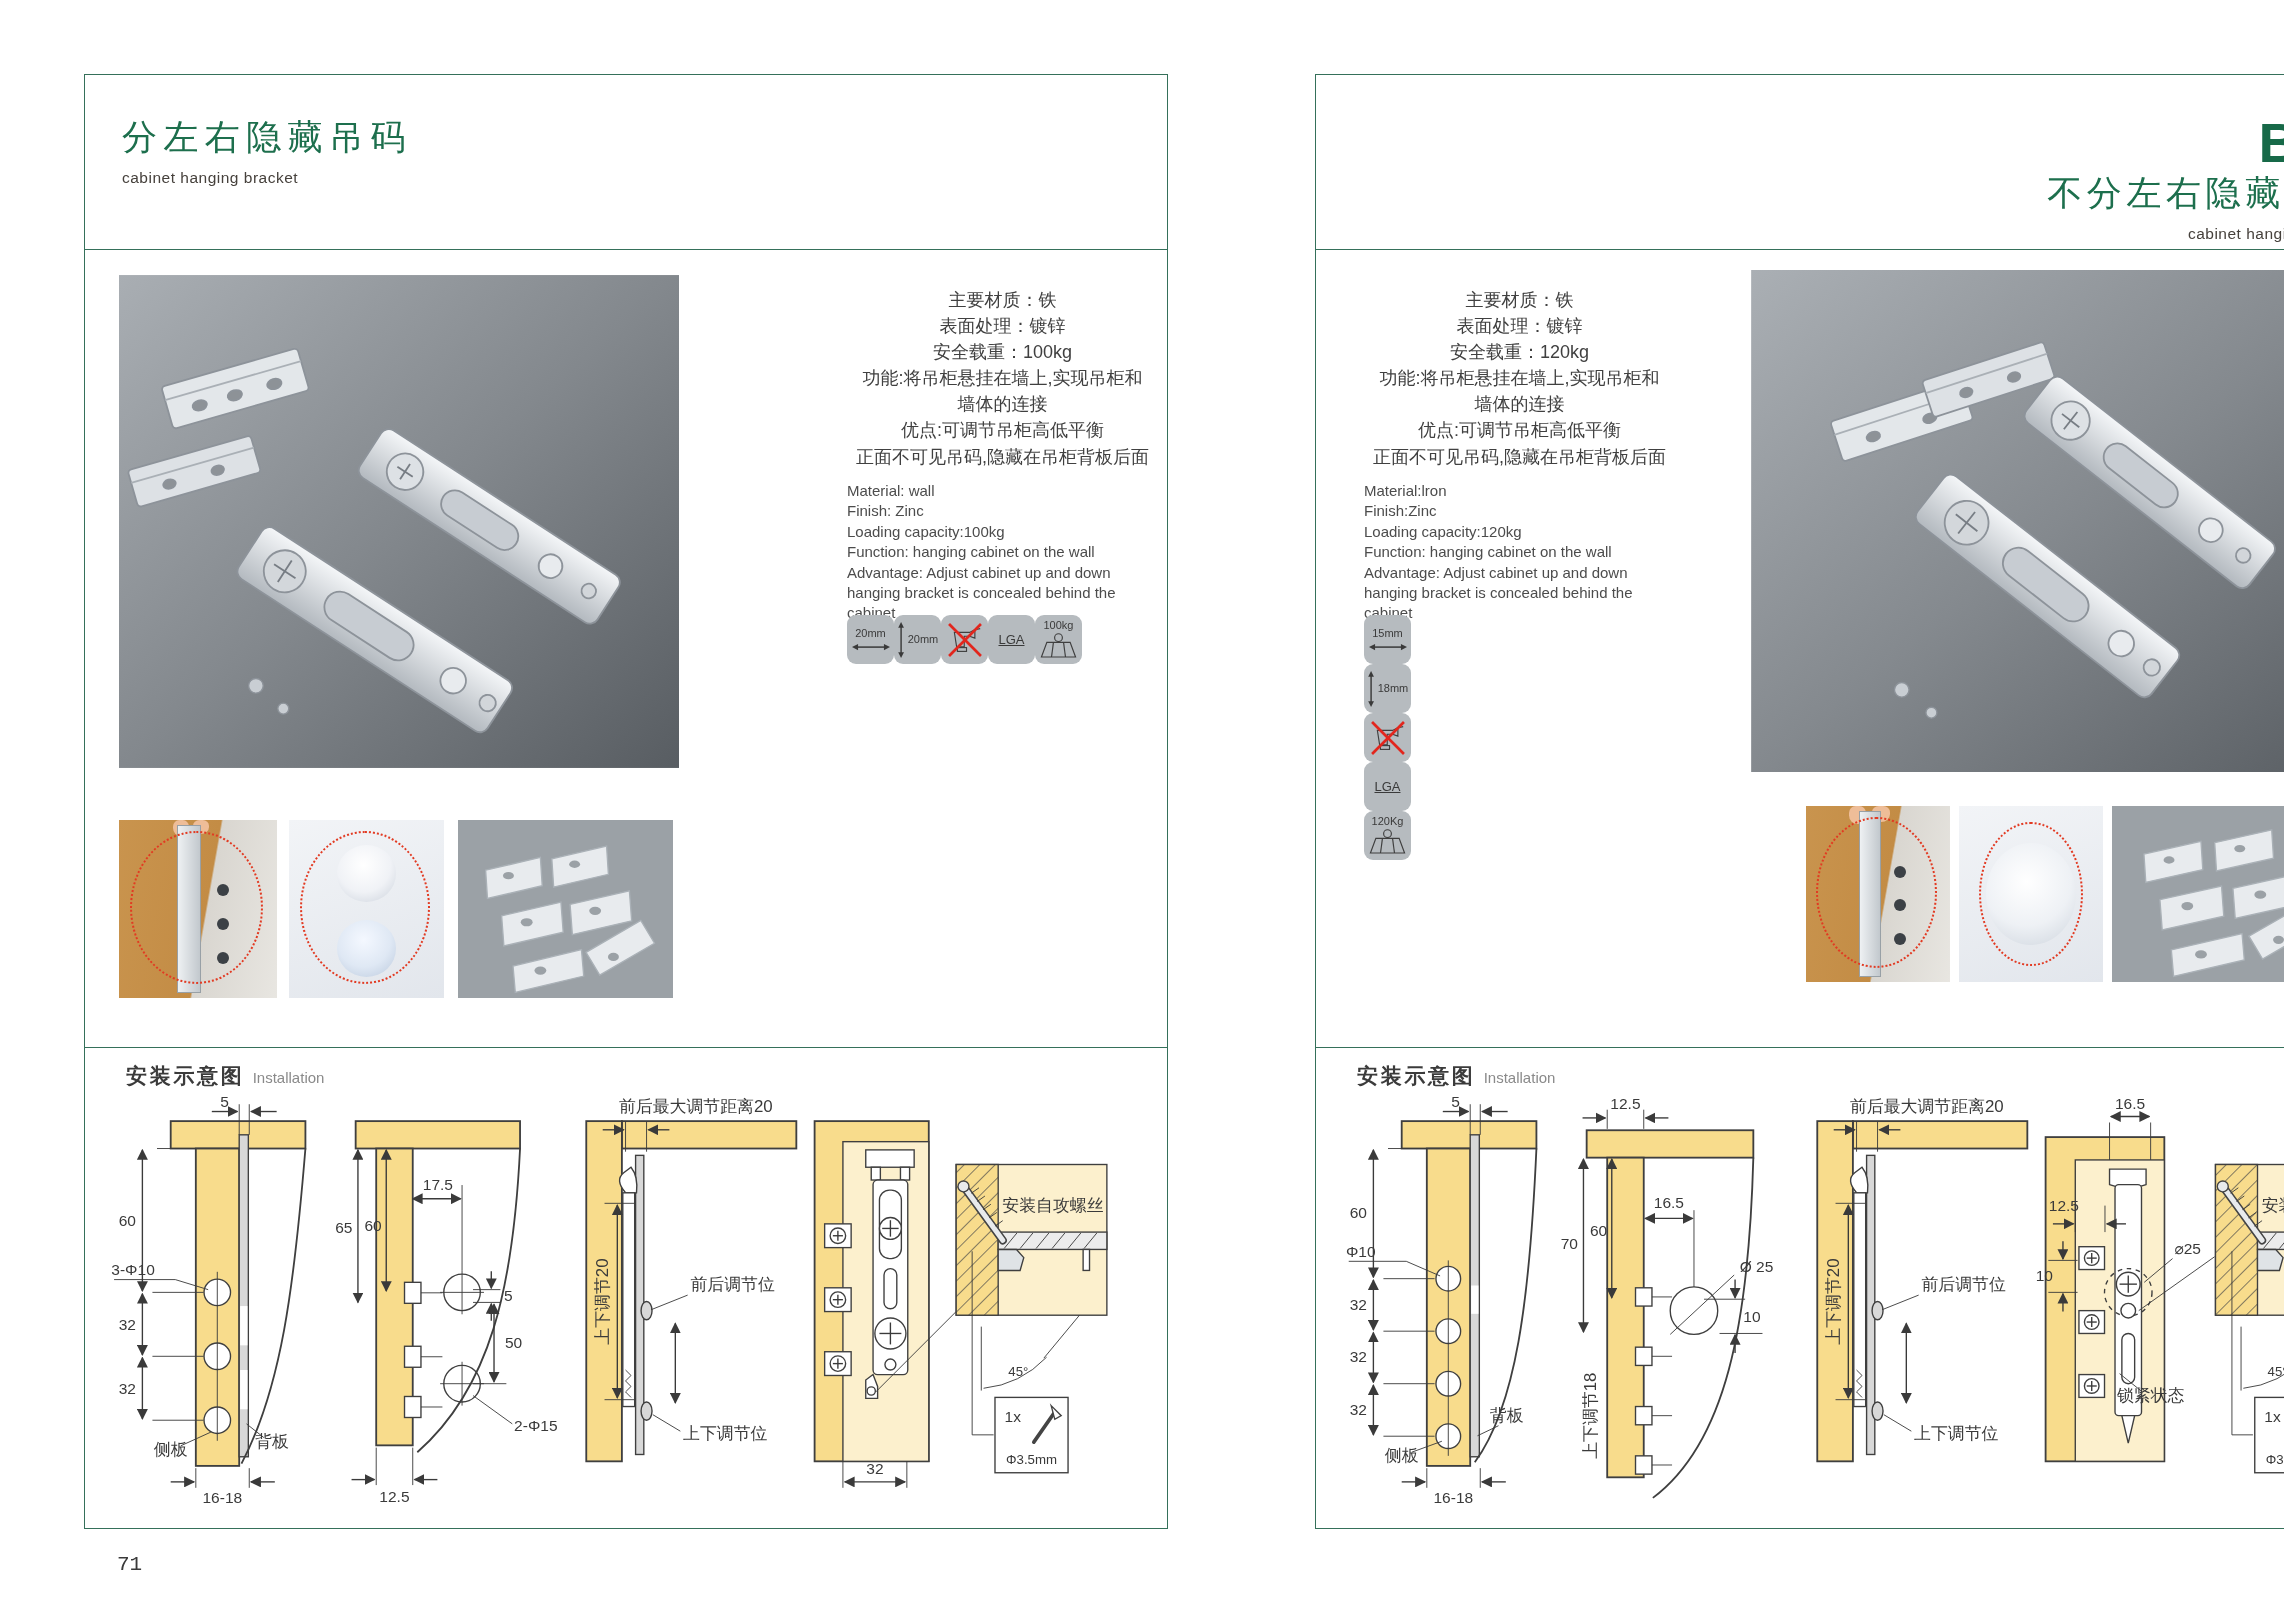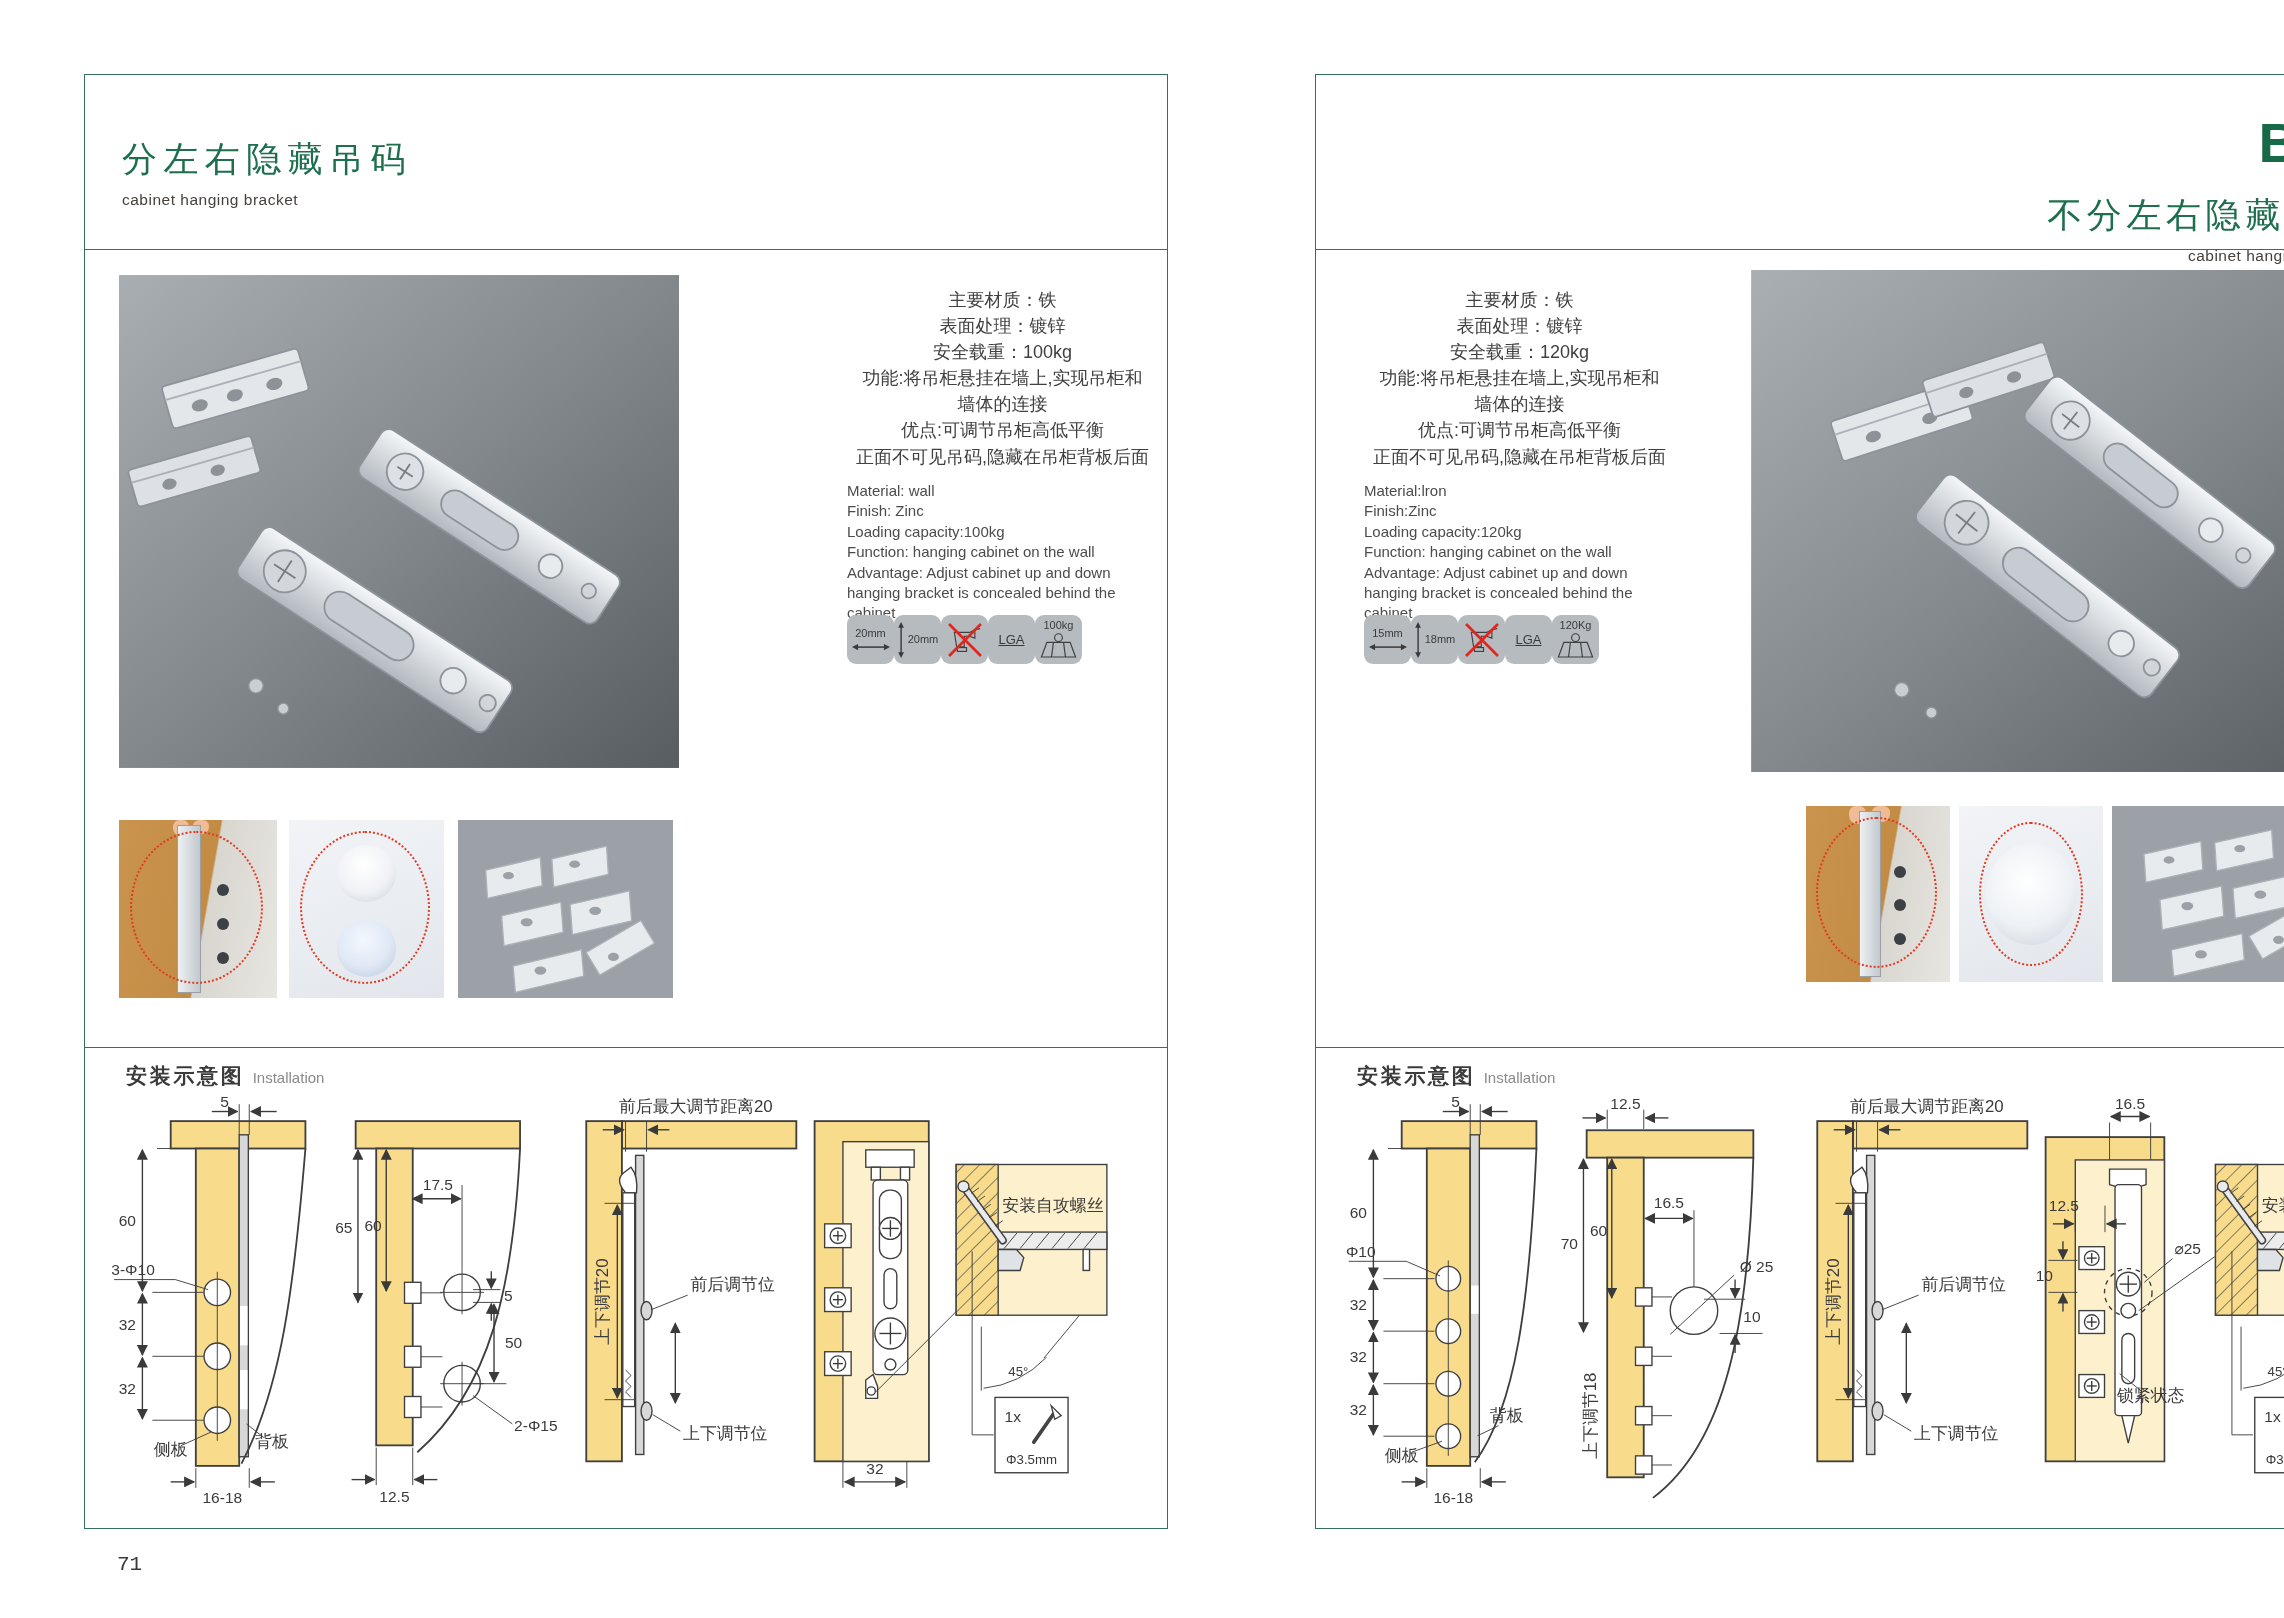--- a/index.html
+++ b/index.html
@@ -14,38 +14,38 @@
     border:1.4px solid #35705a;box-sizing:border-box;background:#fff;
   }
   .page-left{left:84px;}
   .page-right{left:1315px;}
 
   .page-header{position:absolute;left:0;top:0;right:0;height:174px;border-bottom:1.4px solid #35705a;}
   .header-inner{position:absolute;top:40px;}
   .page-left .header-inner{left:37px;text-align:left;}
   .page-right .header-inner{right:34px;text-align:right;}
   .code{font-size:56px;font-weight:bold;color:#176948;line-height:1;letter-spacing:0.9px;}
-  .title-cn{font-size:35px;color:#1d6f4d;letter-spacing:6.4px;margin-top:26px;line-height:1;}
+  .title-cn{font-size:35px;color:#1d6f4d;letter-spacing:6.4px;margin-top:4px;line-height:1;}
   .page-right .title-cn{letter-spacing:4.6px;}
   .title-en{font-size:15.5px;color:#46413c;margin-top:16px;line-height:1;letter-spacing:0.5px;}
 
   .photo-large{position:absolute;overflow:hidden;}
   .page-left .photo-large{left:34px;top:200px;width:560px;height:493px;}
   .page-right .photo-large{left:435px;top:195px;width:631px;height:502px;}
 
   .specs-cn{position:absolute;width:311px;font-size:18px;line-height:1.45;color:#404040;text-align:center;}
   .page-left .specs-cn{left:762px;top:212px;}
   .page-right .specs-cn{left:48px;top:212px;}
   .specs-en{position:absolute;width:320px;font-size:15px;line-height:1.36;color:#4c4c4c;}
   .page-left .specs-en{left:762px;top:406px;}
   .page-right .specs-en{left:48px;top:406px;}
 
   .icon-row{position:absolute;display:flex;gap:0;}
   .page-left .icon-row{left:762px;top:540px;}
-  .page-right .icon-row{left:48px;top:540px;}
+  .page-right .icon-row{left:48px;top:540px;flex-direction:column;}
   .icon-tile{
     width:47px;height:49px;background:#b6bbbf;border-radius:9px;
     position:relative;display:flex;flex-direction:column;align-items:center;justify-content:center;
     color:#3a3a3a;
   }
   .icon-tile .lbl{font-size:11px;line-height:1;}
   .icon-tile svg{display:block;}
   .tile-harrow .lbl{margin-bottom:4.6px;}
   .tile-varrow{flex-direction:row;gap:2.7px;}
   .tile-lga .lbl{font-size:13px;text-decoration:underline;}

